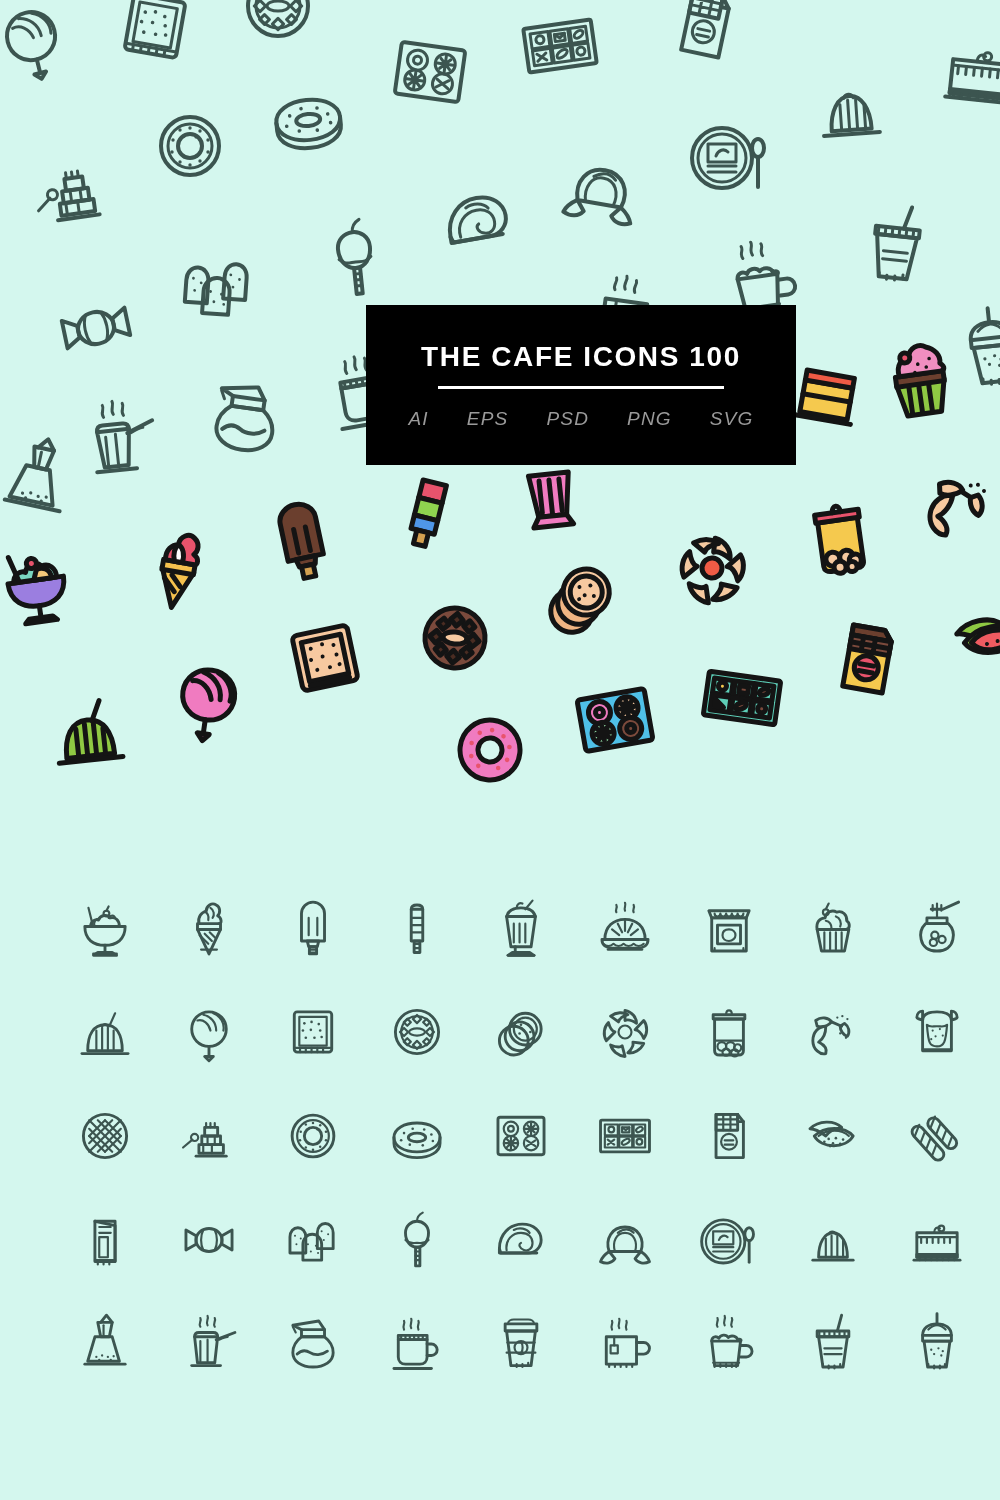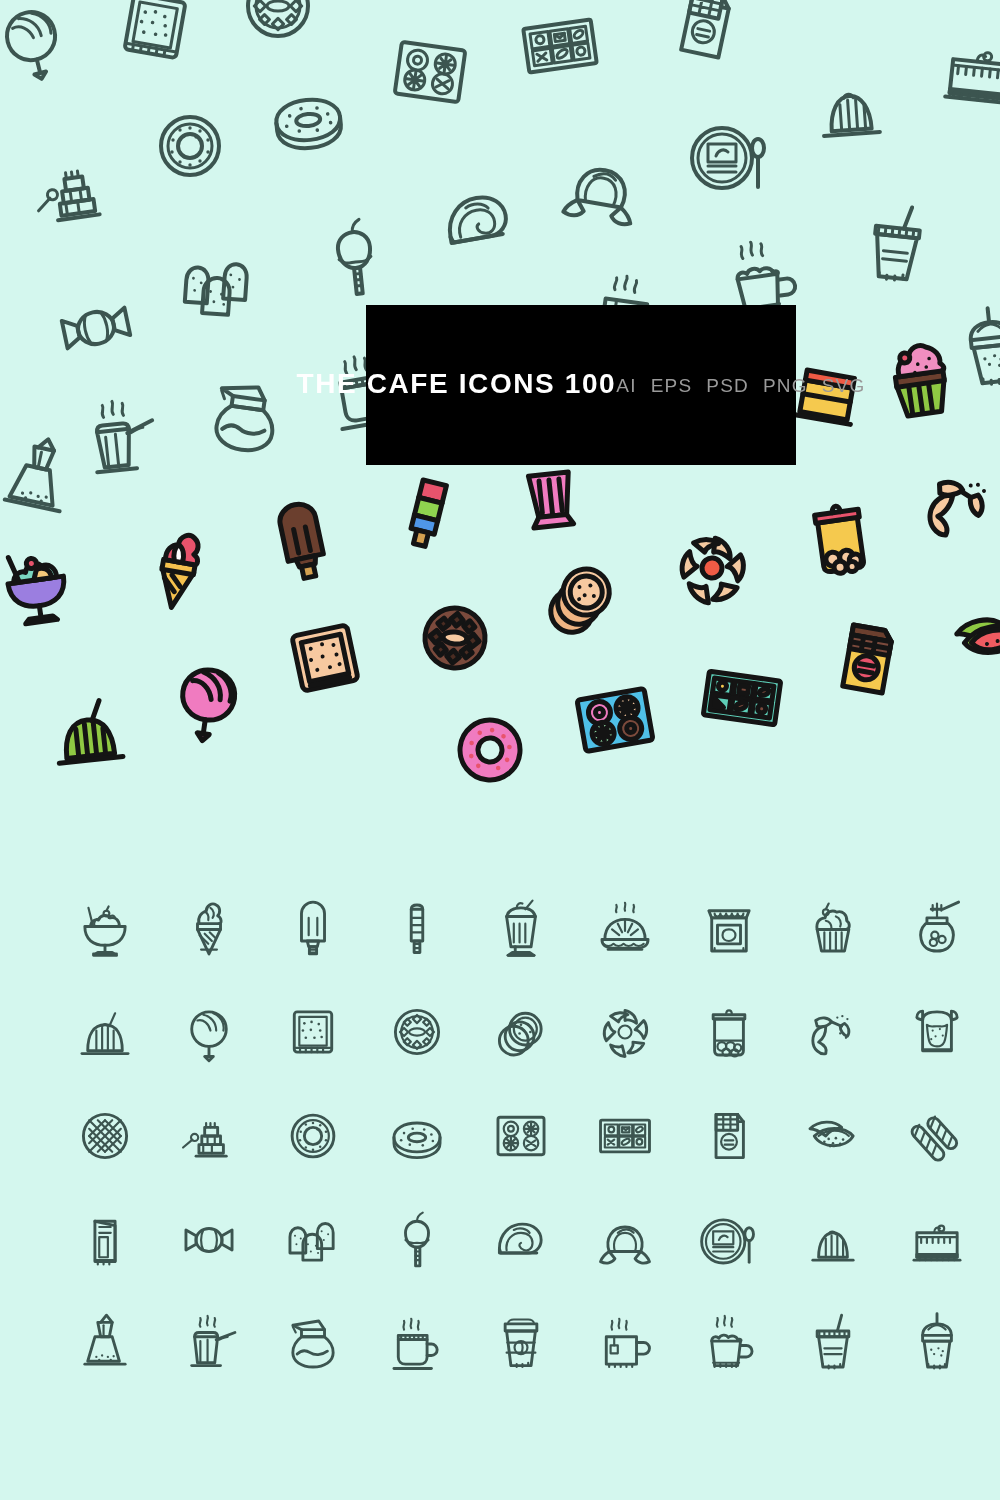--- a/index.html
+++ b/index.html
@@ -12,29 +12,29 @@
   #page{position:relative;width:1000px;height:1500px;background:#d4f7ee;overflow:hidden;}
 
   
   #hero{position:absolute;left:0;top:0;width:1000px;height:790px;overflow:hidden;}
   .sct{position:absolute;width:100px;height:100px;}
   .sct svg{width:100%;height:100%;display:block;overflow:visible;}
 
   
   #banner{
     position:absolute;left:366px;top:305px;width:430px;height:160px;
-    background:#000;display:flex;
+    background:#000;display:flex;flex-direction:column;
     align-items:center;justify-content:center;z-index:50;
   }
   #banner-title{
     color:#ffffff;font-size:28px;font-weight:bold;letter-spacing:1.6px;
     line-height:1;margin:0 0 2px 0;white-space:nowrap;
   }
   #banner-rule{width:286px;height:3px;background:#ffffff;margin:13px 0 20px 0;}
-  #banner-formats{display:flex;gap:14px;}
+  #banner-formats{display:flex;gap:38px;font-style:italic;}
   .fmt{color:#9a9a9a;font-size:19px;letter-spacing:1.2px;line-height:1;}
 
   
   #grid{
     position:absolute;left:53px;top:876px;width:975px;height:520px;
     display:grid;grid-template-columns:repeat(9,104px);
     grid-auto-rows:104px;
     row-gap:0;column-gap:0;
   }
   .cell{width:104px;height:104px;display:flex;align-items:center;justify-content:center;}

